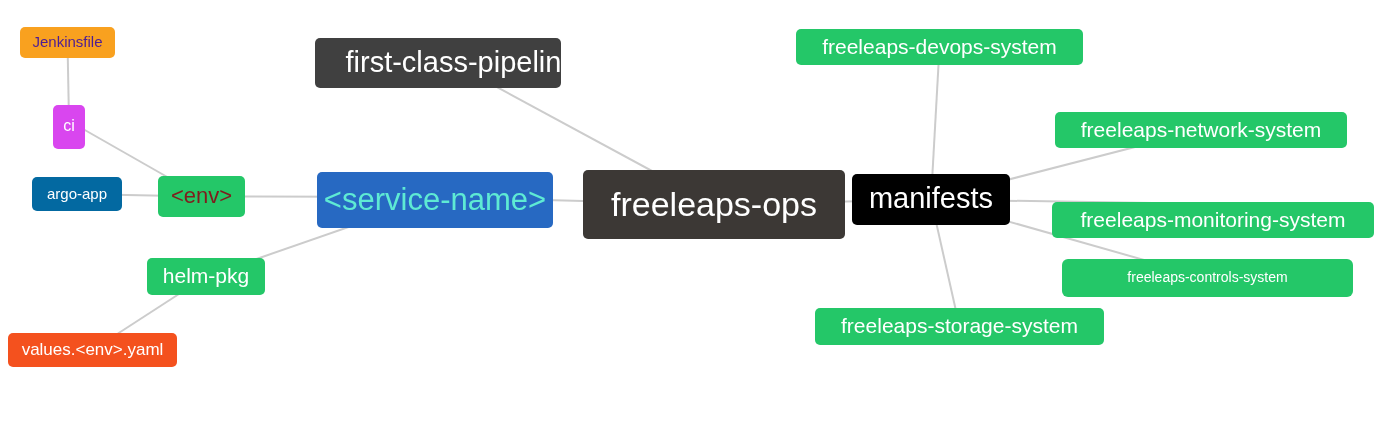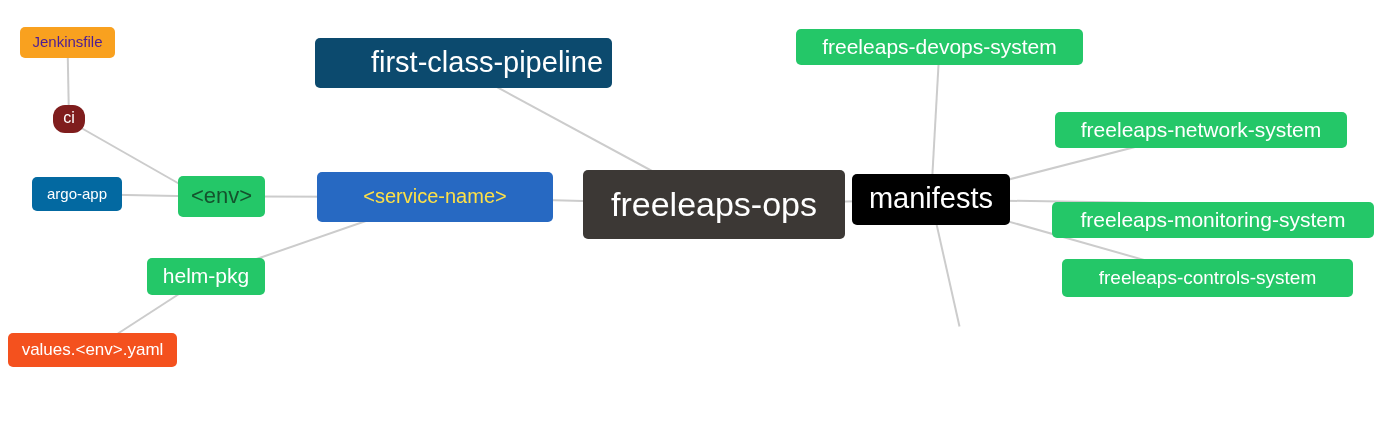--- a/index.html
+++ b/index.html
@@ -58,52 +58,55 @@
       <line x1="931" y1="199.5" x2="939.5" y2="47" stroke="#cccccc" stroke-width="2"></line>
       <line x1="931" y1="199.5" x2="1201" y2="130" stroke="#cccccc" stroke-width="2"></line>
       <line x1="931" y1="199.5" x2="1213" y2="204" stroke="#cccccc" stroke-width="2"></line>
       <line x1="931" y1="199.5" x2="1207.5" y2="278" stroke="#cccccc" stroke-width="2"></line>
       <line x1="931" y1="199.5" x2="959.5" y2="326.5" stroke="#cccccc" stroke-width="2"></line>
     </svg>
 
 <div class="node" style="left: 20px; top: 27px; width: 95px; height: 31px; font-size: 15px; background: rgb(249, 161, 31); color: #4c1d95;">
       <span>Jenkinsfile</span>
     </div>
-    <div class="node" style="left: 53px; top: 105px; width: 32px; height: 28px; font-size: 16px; background: #7f1d1d; color: rgb(255, 255, 255); border-radius: 12px;">
+    <div class="node" style="left: 53px; top: 105px; width: 32px; height: 44px; font-size: 16px; background: #d946ef; color: rgb(255, 255, 255);">
       <span>ci</span>
     </div>
     <div class="node" style="left: 32px; top: 177px; width: 90px; height: 34px; font-size: 15px; background: #0369a1; color: rgb(255, 255, 255);">
       <span>argo-app</span>
     </div>
-    <div class="node" style="left: 158px; top: 176px; width: 87px; height: 41px; font-size: 22px; background: rgb(36, 199, 104); color: #14532d; margin-left: 20px;">
+    <div class="node" style="left: 158px; top: 176px; width: 87px; height: 41px; font-size: 22px; background: rgb(36, 199, 104); color: #7f1d1d;">
       <span>&lt;env&gt;</span>
     </div>
     <div class="node" style="left: 8px; top: 333px; width: 169px; height: 34px; font-size: 17px; background: rgb(244, 81, 30); color: rgb(255, 255, 255);">
       <span>values.&lt;env&gt;.yaml</span>
     </div>
     <div class="node" style="left: 147px; top: 258px; width: 118px; height: 37px; font-size: 21px; background: rgb(36, 199, 104); color: rgb(255, 255, 255);">
       <span>helm-pkg</span>
     </div>
-    <div class="node" style="left: 315px; top: 38px; width: 297px; height: 50px; font-size: 29px; background: #0c4a6e; color: rgb(255, 255, 255); padding-left: 47px;">
+    <div class="node" style="left: 315px; top: 38px; width: 246px; height: 50px; font-size: 29px; background: #404040; color: rgb(255, 255, 255); padding-left: 47px;">
       <span>first-class-pipeline</span>
     </div>
-    <div class="node" style="left: 317px; top: 172px; width: 236px; height: 50px; font-size: 20px; background: rgb(39, 105, 194); color: #fde047;">
+    <div class="node" style="left: 317px; top: 172px; width: 236px; height: 56px; font-size: 31px; background: rgb(39, 105, 194); color: #5eead4;">
       <span>&lt;service-name&gt;</span>
     </div>
     <div class="node" style="left: 583px; top: 170px; width: 262px; height: 69px; font-size: 34px; background: rgb(60, 56, 53); color: rgb(255, 255, 255);">
       <span>freeleaps-ops</span>
     </div>
     <div class="node" style="left: 852px; top: 174px; width: 158px; height: 51px; font-size: 29px; background: #000000; color: rgb(255, 255, 255);">
       <span>manifests</span>
     </div>
     <div class="node" style="left: 796px; top: 29px; width: 287px; height: 36px; font-size: 21px; background: rgb(36, 199, 104); color: rgb(255, 255, 255);">
       <span>freeleaps-devops-system</span>
     </div>
     <div class="node" style="left: 1055px; top: 112px; width: 292px; height: 36px; font-size: 21px; background: rgb(36, 199, 104); color: rgb(255, 255, 255);">
       <span>freeleaps-network-system</span>
     </div>
     <div class="node" style="left: 1052px; top: 202px; width: 322px; height: 36px; font-size: 21px; background: rgb(36, 199, 104); color: rgb(255, 255, 255);">
       <span>freeleaps-monitoring-system</span>
     </div>
-    <div class="node" style="left: 1062px; top: 259px; width: 291px; height: 38px; font-size: 19px; background: rgb(36, 199, 104); color: rgb(255, 255, 255);">
+    <div class="node" style="left: 1062px; top: 259px; width: 291px; height: 38px; font-size: 14px; background: rgb(36, 199, 104); color: rgb(255, 255, 255); border-radius: 6px;">
       <span>freeleaps-controls-system</span>
+    </div>
+    <div class="node" style="left: 815px; top: 308px; width: 289px; height: 37px; font-size: 21px; background: rgb(36, 199, 104); color: rgb(255, 255, 255);">
+      <span>freeleaps-storage-system</span>
     </div>
   </div>
 
 </body></html>

